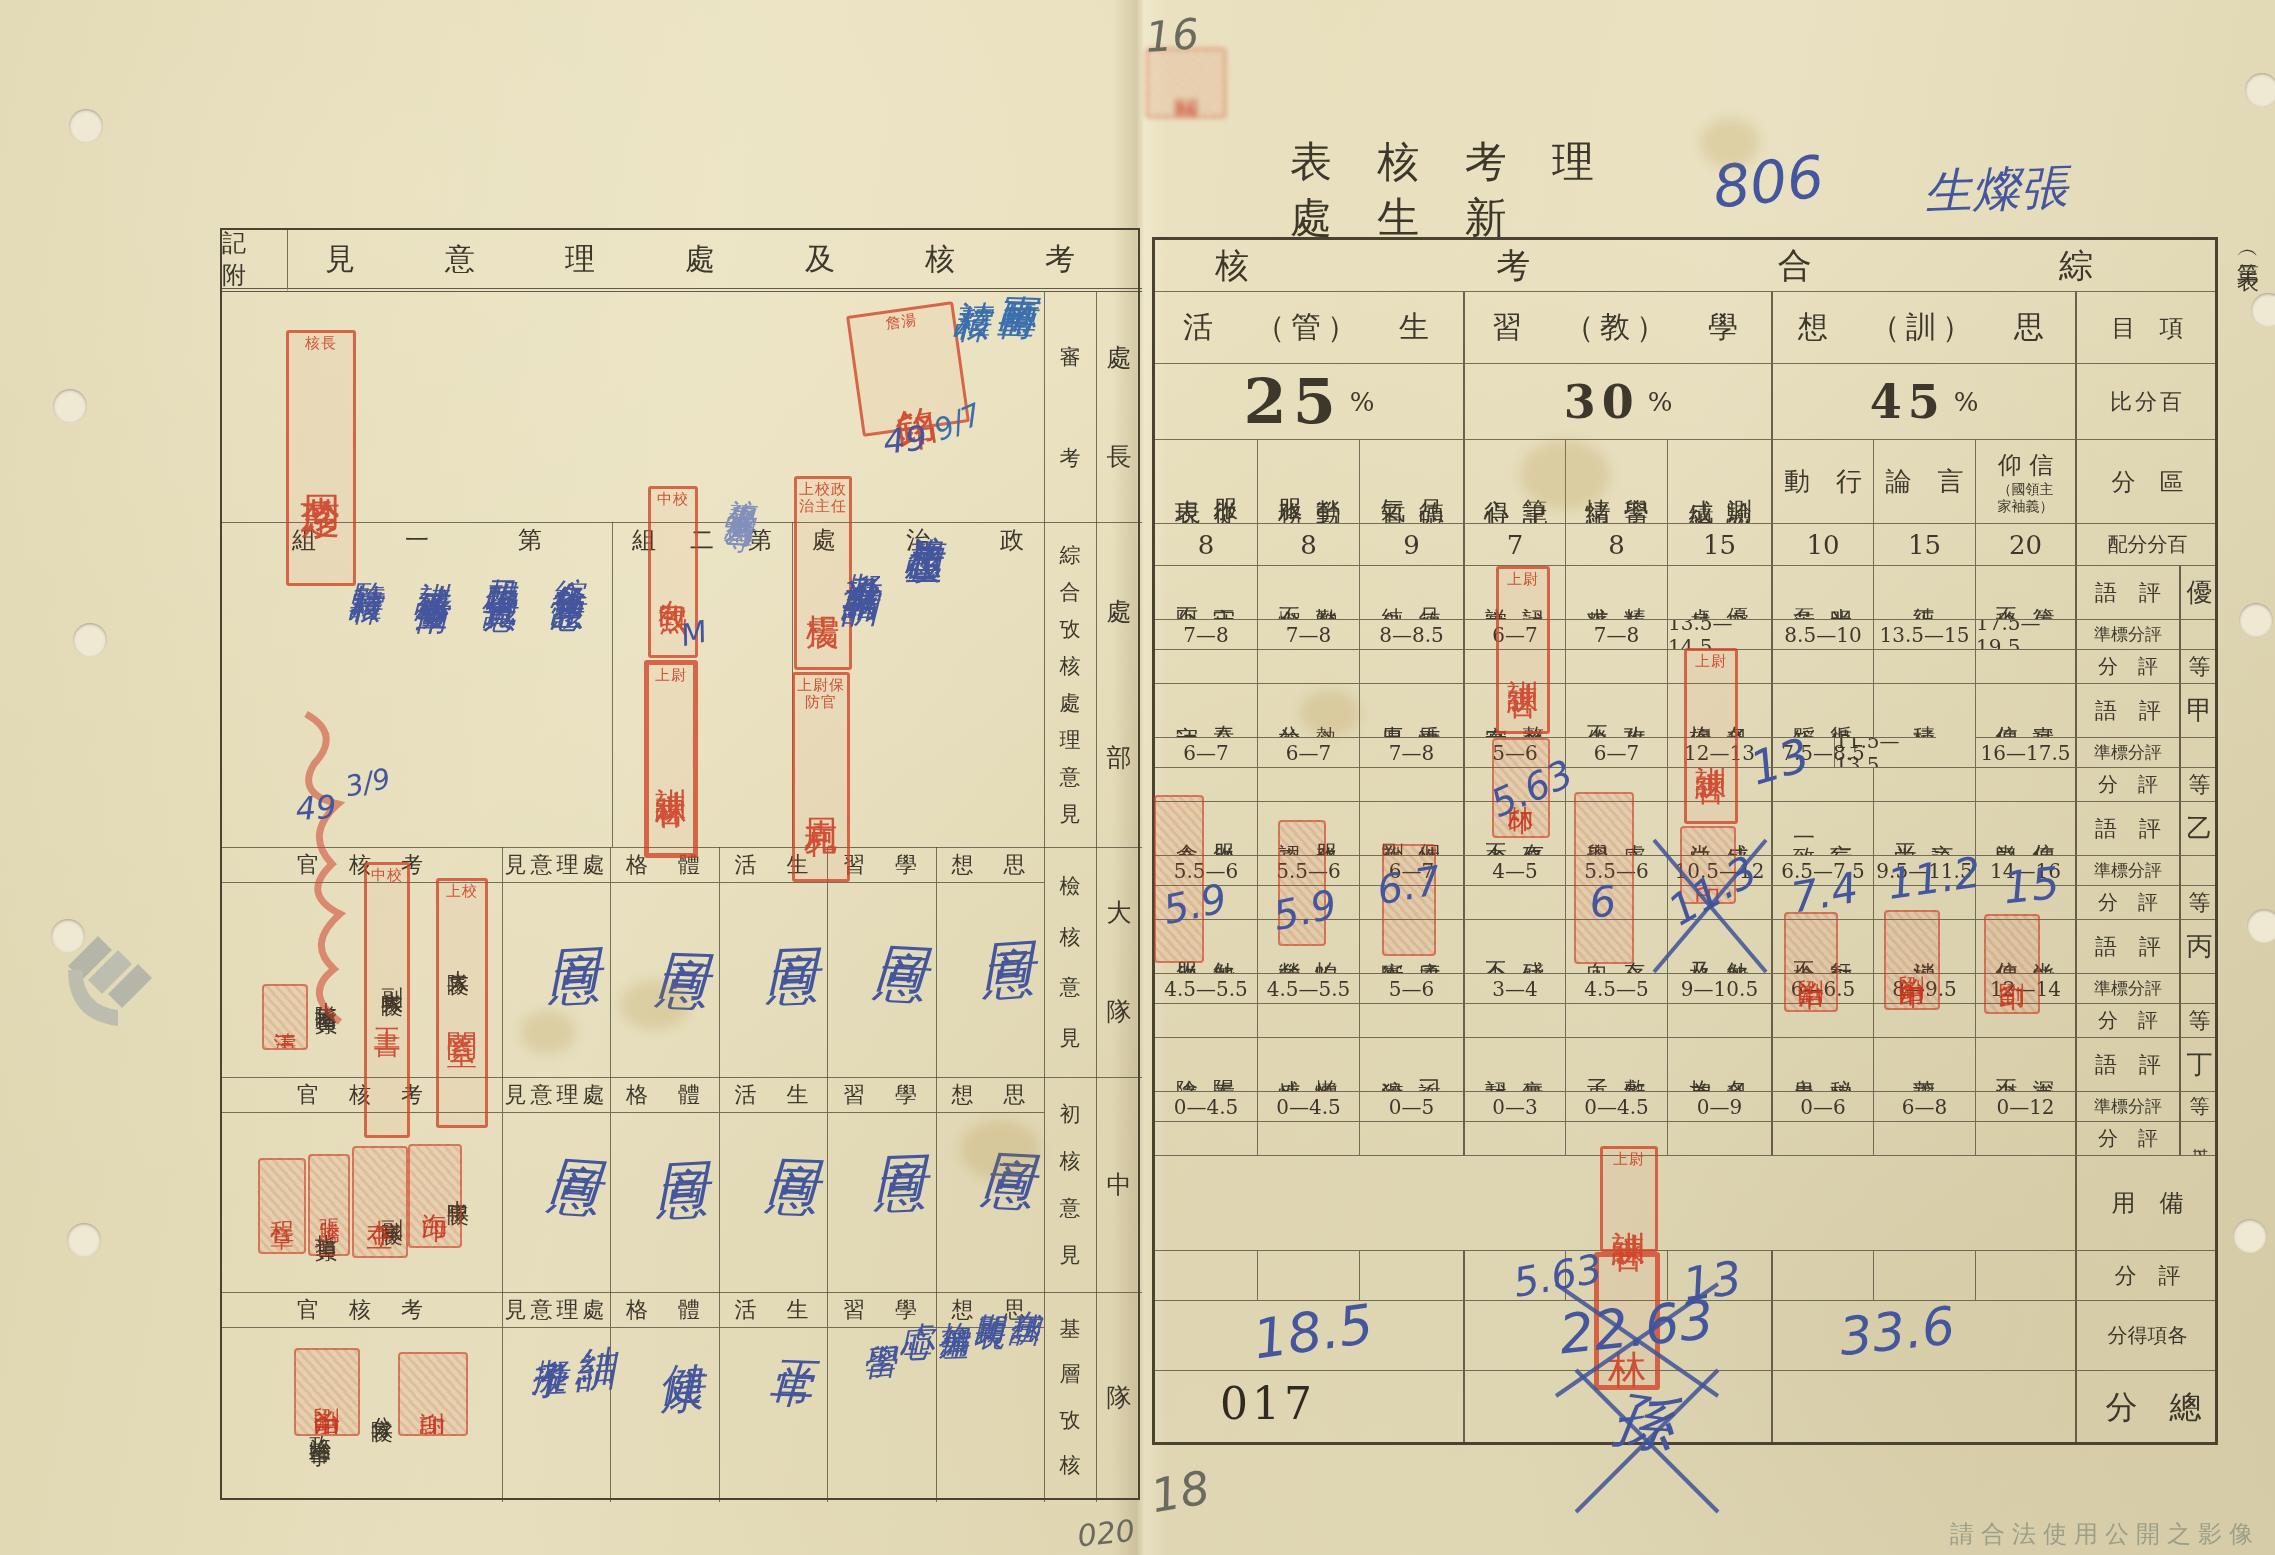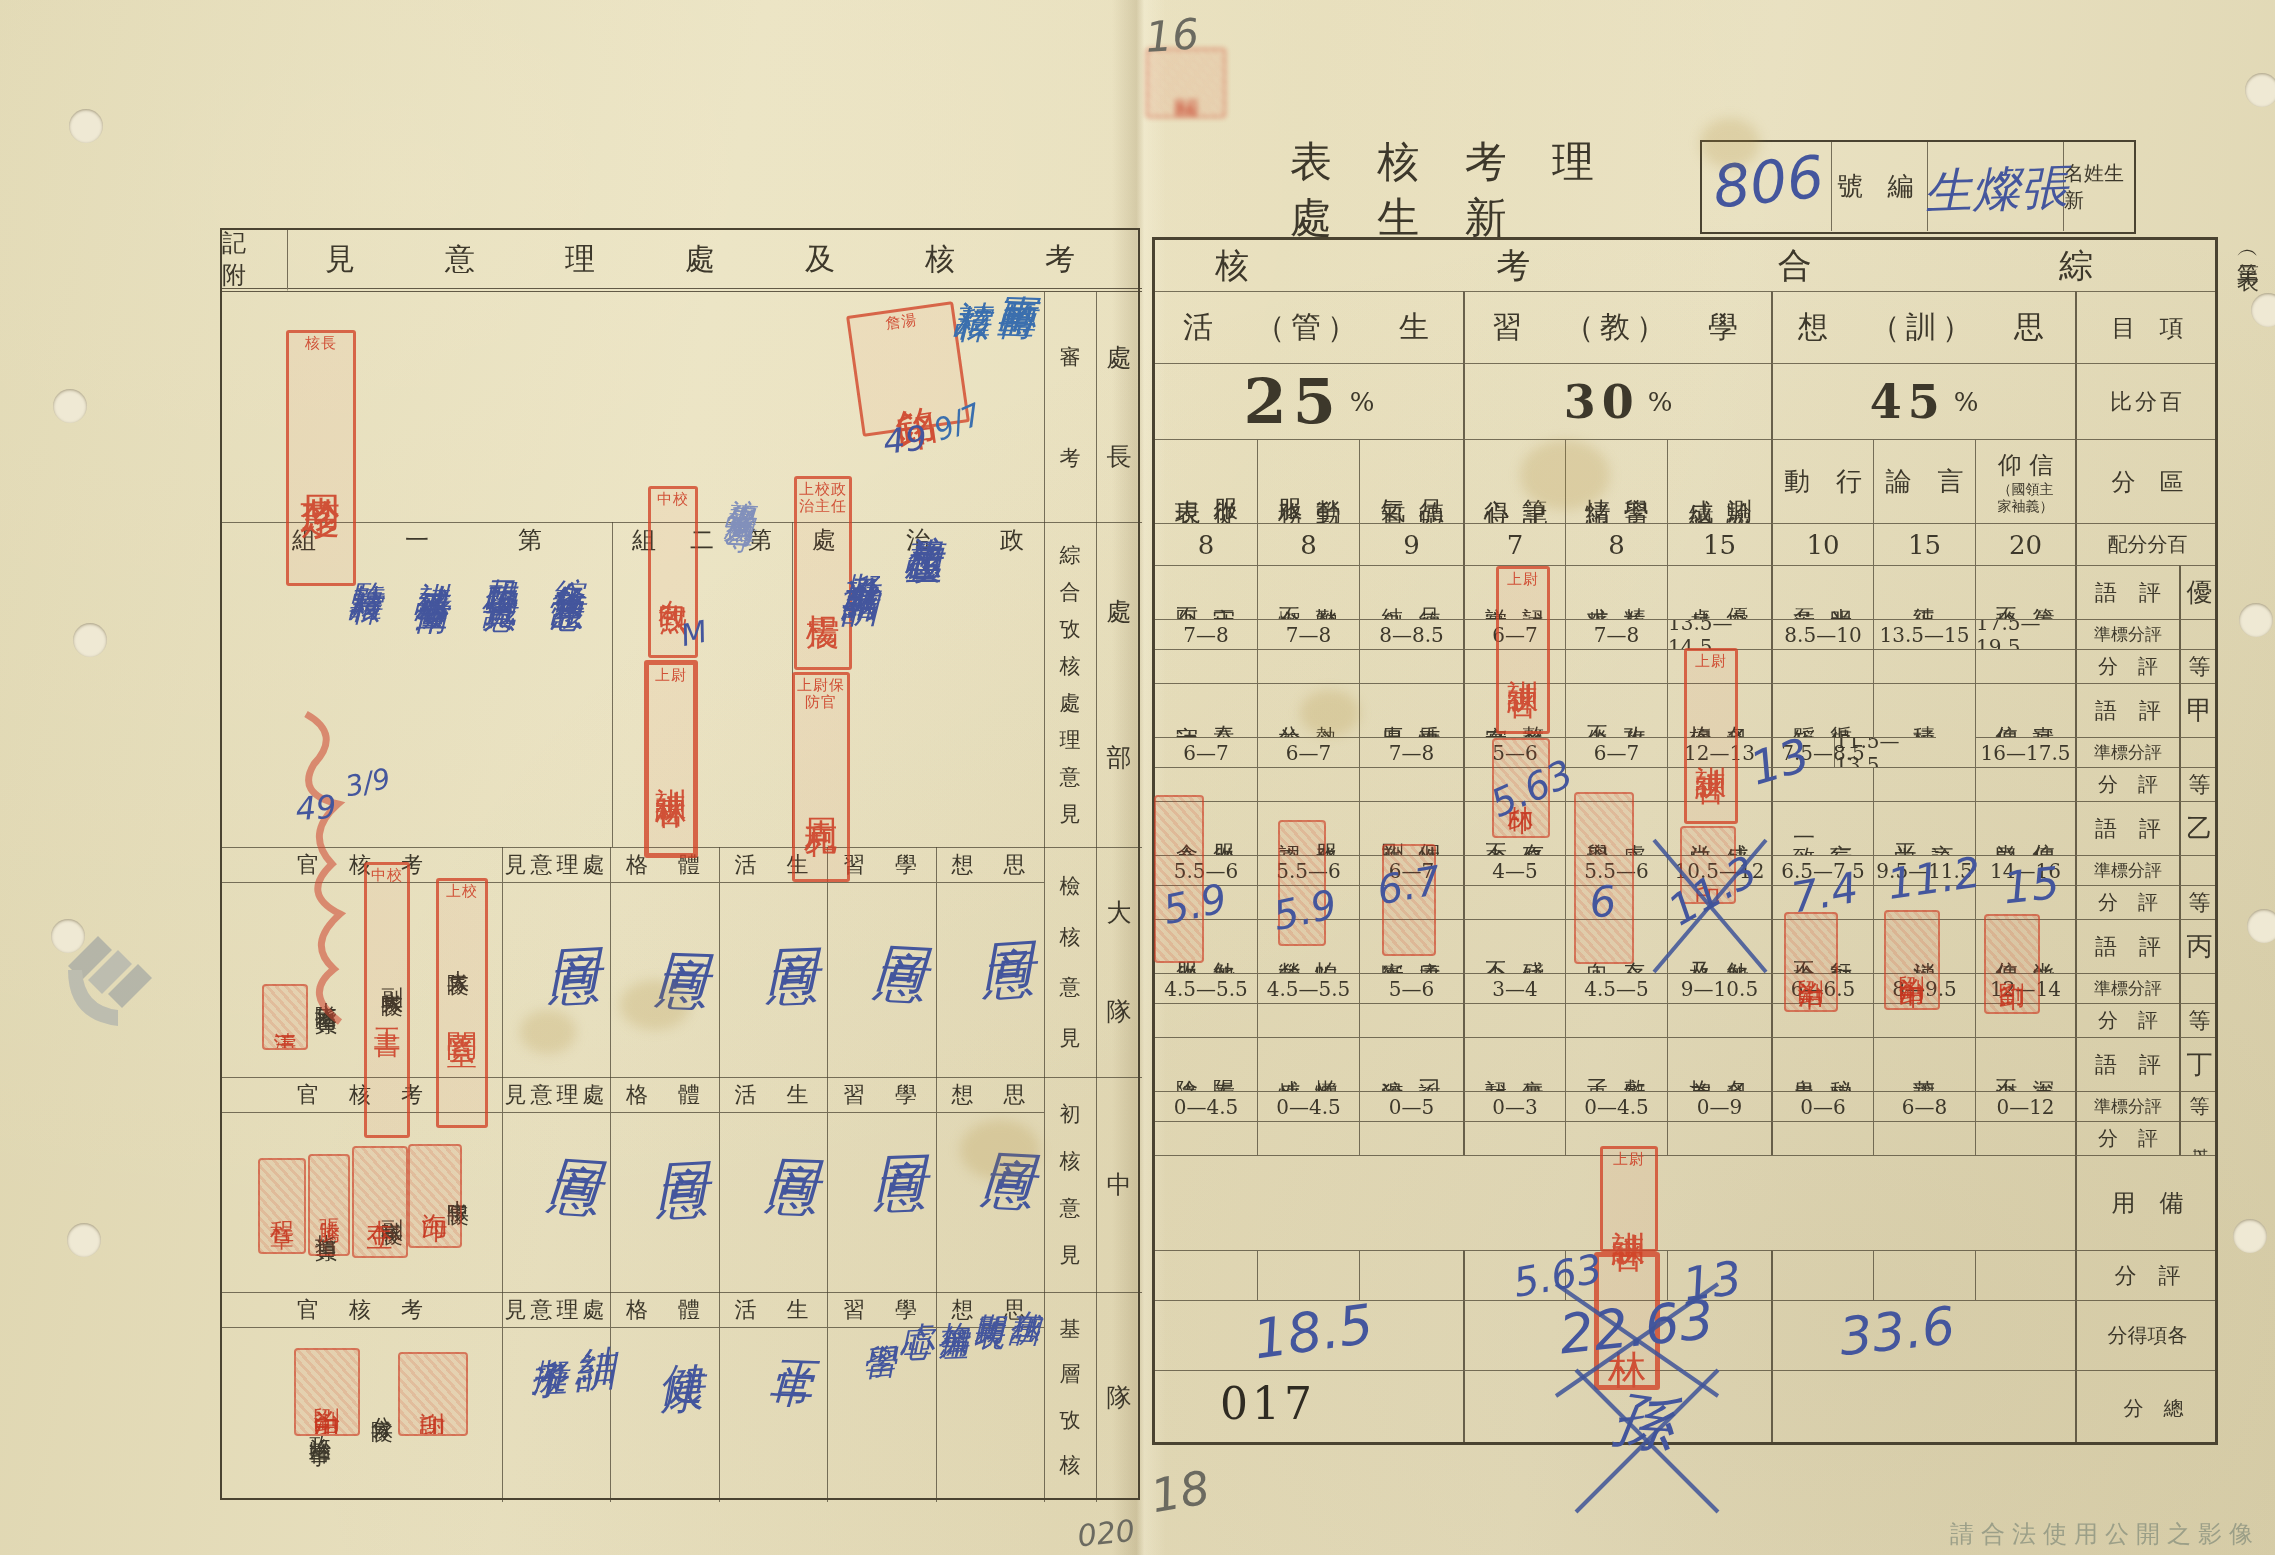--- a/index.html
+++ b/index.html
@@ -38,26 +38,20 @@
 <div id="canvas">
   <div class="fold"></div>
   <div class="wm" style="left:1950px;top:1518px;font-size:24px;">請合法使用公開之影像</div>
   <svg style="position:absolute;left:54px;top:908px;opacity:.62" width="128" height="136" viewBox="0 0 128 136">
     <path d="M14 58 L44 28 L58 42 L28 72 Z" fill="#9aa0a0"></path>
     <path d="M34 72 L64 42 L78 56 L48 86 Z" fill="#a7acac"></path>
     <path d="M54 86 L84 56 L98 70 L68 100 Z" fill="#9aa0a0"></path>
     <path d="M14 62 Q14 112 64 118 L64 102 Q30 98 28 62 Z" fill="#a7acac"></path>
   </svg>
 <div class="print" style="position: absolute; left: 1290px; top: 158px; width: 400px; height: 64px; box-sizing: border-box; font-size: 42px; letter-spacing: 16px; display: flex; align-items: center;">表 核 考 理 處 生 新</div>
-    <div style="position: absolute; left: 1700px; top: 140px; width: 436px; height: 94px; box-sizing: border-box; border: 2.5px solid rgb(74, 67, 49); display: flex;">
-      <div style="position: absolute; left: 0px; top: 0px; width: 130px; height: 89px; box-sizing: border-box; border-right: 1.5px solid rgba(74, 66, 48, 0.72);"></div>
-      <div class="print" style="position: absolute; left: 130px; top: 0px; width: 96px; height: 89px; box-sizing: border-box; border-right: 1.5px solid rgba(74, 66, 48, 0.72); display: flex; align-items: center; justify-content: center; font-size: 26px; letter-spacing: 8px;">號 編</div>
-      <div style="position: absolute; left: 226px; top: 0px; width: 136px; height: 89px; box-sizing: border-box; border-right: 1.5px solid rgba(74, 66, 48, 0.72);"></div>
-      <div class="print" style="position: absolute; left: 362px; top: 0px; width: 69px; height: 89px; box-sizing: border-box; display: flex; align-items: center; justify-content: center; font-size: 20px;">名姓生新</div>
-    </div>
     <div class="print v" style="position: absolute; left: 2226px; top: 150px; width: 34px; height: 200px; box-sizing: border-box; font-size: 22px; display: flex; justify-content: center;">（第二表）</div>
     <div style="position: absolute; left: 1152px; top: 237px; width: 1066px; height: 1208px; box-sizing: border-box; border: 3px solid rgb(74, 67, 49);">
       <div style="position: absolute; left: 0px; top: 0px; width: 1063px; height: 51px; box-sizing: border-box; display: flex; align-items: center; overflow: hidden; justify-content: space-between; padding: 0px 125px 0px 60px; font-size: 34px;">
         <div class="print">核</div>
         <div class="print">考</div>
         <div class="print">合</div>
         <div class="print">綜</div>
       </div>
       <div class="print" style="position: absolute; left: 0px; top: 51px; width: 308px; height: 72px; box-sizing: border-box; display: flex; align-items: center; justify-content: center; overflow: hidden; border-top: 1.5px solid rgba(74, 66, 48, 0.72); font-size: 30px; letter-spacing: 6px;">活　（管）　生</div>
       <div class="print" style="position: absolute; left: 308px; top: 51px; width: 308px; height: 72px; box-sizing: border-box; display: flex; align-items: center; justify-content: center; overflow: hidden; border-left: 2.5px solid rgba(74, 66, 48, 0.8); border-top: 1.5px solid rgba(74, 66, 48, 0.72); font-size: 30px; letter-spacing: 6px;">習　（教）　學</div>
@@ -443,21 +437,21 @@
       <div style="position: absolute; left: 0px; top: 1060px; width: 308px; height: 70px; box-sizing: border-box; display: flex; align-items: center; justify-content: center; overflow: hidden; border-top: 1.5px solid rgba(74, 66, 48, 0.72);"></div>
       <div style="position: absolute; left: 308px; top: 1060px; width: 308px; height: 70px; box-sizing: border-box; display: flex; align-items: center; justify-content: center; overflow: hidden; border-left: 2.5px solid rgba(74, 66, 48, 0.8); border-top: 1.5px solid rgba(74, 66, 48, 0.72);"></div>
       <div style="position: absolute; left: 616px; top: 1060px; width: 304px; height: 70px; box-sizing: border-box; display: flex; align-items: center; justify-content: center; overflow: hidden; border-left: 2.5px solid rgba(74, 66, 48, 0.8); border-top: 1.5px solid rgba(74, 66, 48, 0.72);"></div>
       <div style="position: absolute; left: 920px; top: 1060px; width: 143px; height: 70px; box-sizing: border-box; display: flex; align-items: center; justify-content: center; overflow: hidden; border-left: 2.5px solid rgba(74, 66, 48, 0.8); border-top: 1.5px solid rgba(74, 66, 48, 0.72);">
         <span class="print" style="font-size: 20px;">分得項各</span>
       </div>
       <div style="position: absolute; left: 0px; top: 1130px; width: 308px; height: 75px; box-sizing: border-box; display: flex; align-items: center; justify-content: center; overflow: hidden; border-top: 1.5px solid rgba(74, 66, 48, 0.72);"></div>
       <div style="position: absolute; left: 308px; top: 1130px; width: 308px; height: 75px; box-sizing: border-box; display: flex; align-items: center; justify-content: center; overflow: hidden; border-left: 2.5px solid rgba(74, 66, 48, 0.8); border-top: 1.5px solid rgba(74, 66, 48, 0.72);"></div>
       <div style="position: absolute; left: 616px; top: 1130px; width: 304px; height: 75px; box-sizing: border-box; display: flex; align-items: center; justify-content: center; overflow: hidden; border-left: 2.5px solid rgba(74, 66, 48, 0.8); border-top: 1.5px solid rgba(74, 66, 48, 0.72);"></div>
       <div style="position: absolute; left: 920px; top: 1130px; width: 143px; height: 75px; box-sizing: border-box; display: flex; align-items: center; justify-content: center; overflow: hidden; border-left: 2.5px solid rgba(74, 66, 48, 0.8); border-top: 1.5px solid rgba(74, 66, 48, 0.72);">
-        <span class="print" style="font-size: 20px; margin-left: 12px;">分　總</span>
+        <span class="print" style="font-size: 32px; margin-left: 12px;">分　總</span>
       </div>
     </div>
     <div style="position: absolute; left: 220px; top: 228px; width: 920px; height: 1272px; box-sizing: border-box; border: 2.5px solid rgb(74, 67, 49);">
       <div class="print" style="position: absolute; left: 0px; top: 0px; width: 66px; height: 62px; box-sizing: border-box; display: flex; align-items: center; justify-content: center; overflow: hidden; border-right: 1.5px solid rgba(74, 66, 48, 0.72); border-bottom: 4px double rgba(74, 66, 48, 0.85); font-size: 24px;">記　附</div>
       <div class="print" style="position: absolute; left: 66px; top: 0px; width: 854px; height: 62px; box-sizing: border-box; display: flex; align-items: center; justify-content: center; overflow: hidden; border-bottom: 4px double rgba(74, 66, 48, 0.85); font-size: 30px; letter-spacing: 30px;">見　意　理　處　及　核　考</div>
       <div style="position: absolute; left: 0px; top: 292px; width: 920px; height: 0px; box-sizing: border-box; border-top: 1.5px solid rgba(74, 66, 48, 0.72);"></div>
       <div style="position: absolute; left: 0px; top: 617px; width: 920px; height: 0px; box-sizing: border-box; border-top: 1.5px solid rgba(74, 66, 48, 0.72);"></div>
       <div style="position: absolute; left: 0px; top: 847px; width: 920px; height: 0px; box-sizing: border-box; border-top: 1.5px solid rgba(74, 66, 48, 0.72);"></div>
       <div style="position: absolute; left: 0px; top: 1062px; width: 920px; height: 0px; box-sizing: border-box; border-top: 1.5px solid rgba(74, 66, 48, 0.72);"></div>
       <div style="position: absolute; left: 822px; top: 62px; width: 0px; height: 1210px; box-sizing: border-box; border-left: 1.5px solid rgba(74, 66, 48, 0.72);"></div>

